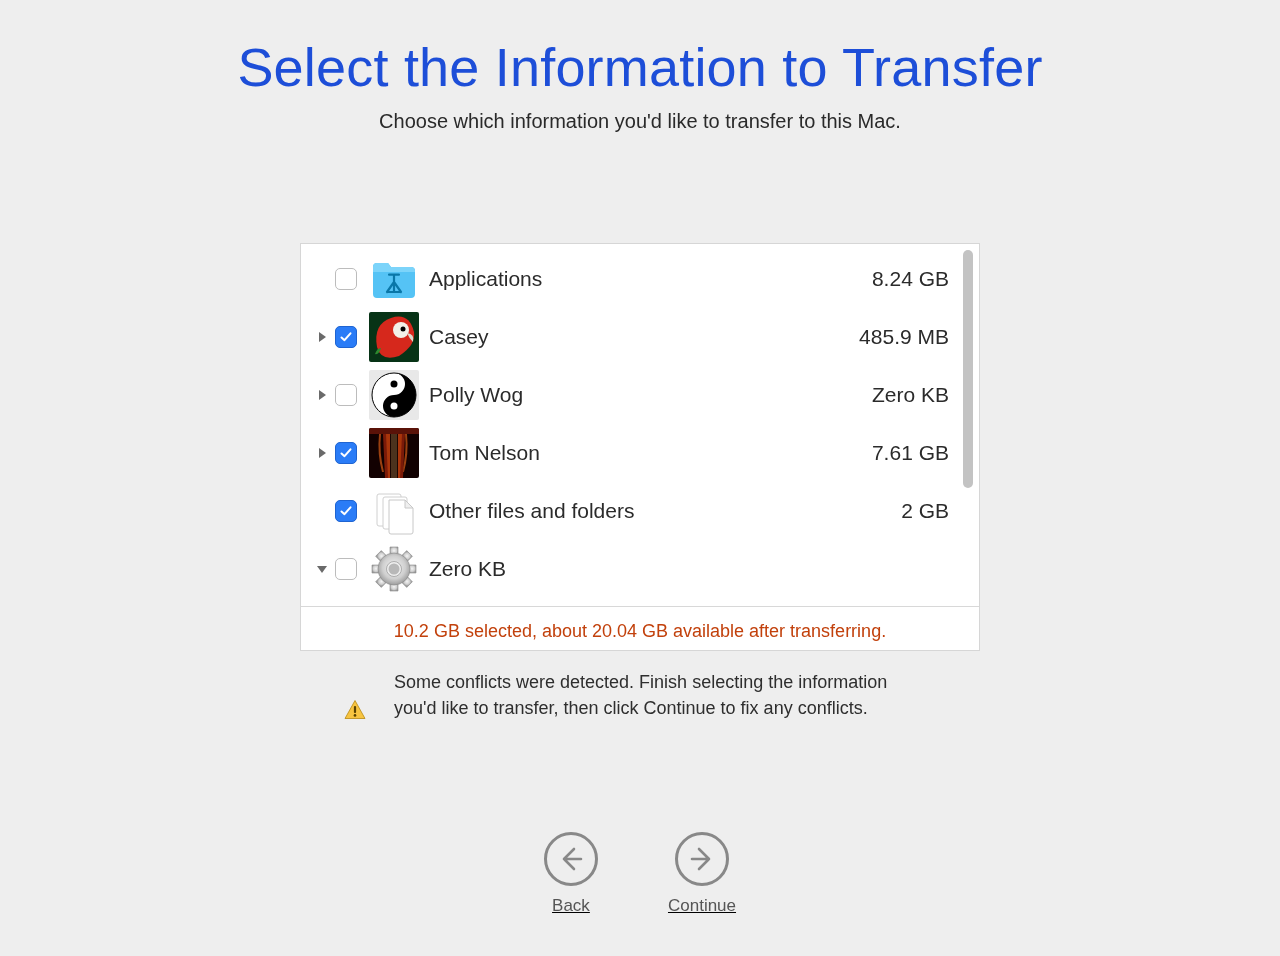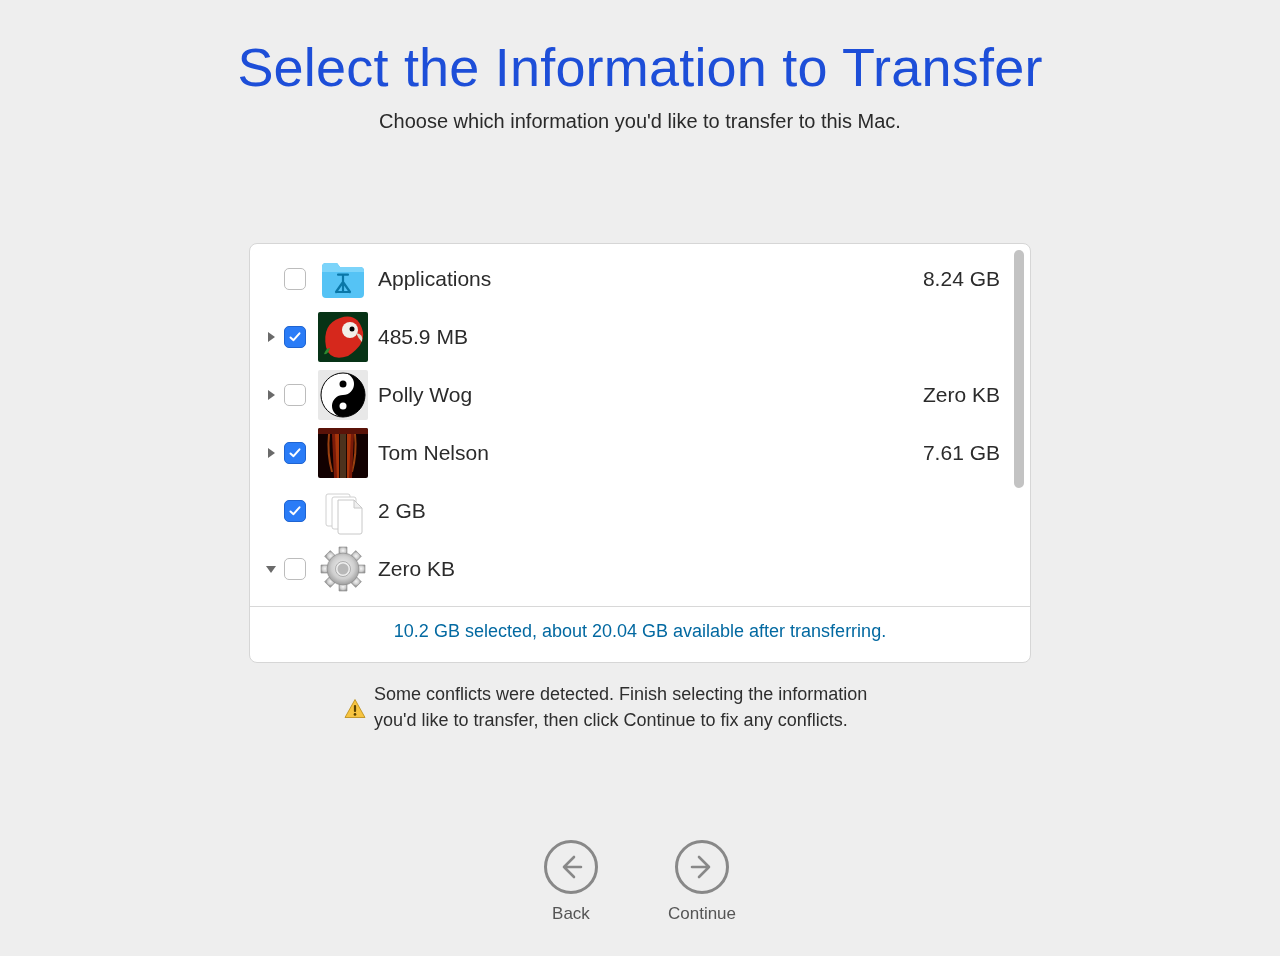--- a/index.html
+++ b/index.html
@@ -24,25 +24,25 @@
       letter-spacing: 0.2px;
     }
     .subtitle {
       text-align: center;
       font-size: 20px;
       color: #2a2a2a;
       font-weight: 500;
       margin-top: 12px;
     }
     .list-panel {
-      width: 782px;
+      width: 680px;
       margin: 110px auto 0 auto;
       background: #fff;
       border: 1px solid #d6d6d6;
-      border-radius: 8px;
+      border-radius: 0;
       position: relative;
     }
     .list-body {
       position: relative;
       overflow: hidden;
       padding: 6px 0 8px 0;
     }
     .scrollbar {
       position: absolute;
       top: 6px;
@@ -103,51 +103,52 @@
     .item-size {
       font-size: 21px;
       color: #2b2b2b;
       padding-right: 30px;
       white-space: nowrap;
     }
     .summary {
       border-top: 1px solid #d8d8d8;
       text-align: center;
       font-size: 18px;
-      color: #0369a1;
-      padding: 14px 0 20px 0;
+      color: #c2410c;
+      padding: 14px 0 8px 0;
     }
     .conflict-row {
       width: 680px;
       margin: 18px auto 0 auto;
       display: flex;
-      align-items: center;
+      align-items: flex-end;
       padding-left: 44px;
-      gap: 8px;
+      gap: 28px;
     }
     .warn-icon {
       width: 22px;
       height: 22px;
       flex-shrink: 0;
       margin-top: 4px;
     }
     .conflict-text {
       font-size: 18px;
       color: #2e2e2e;
       line-height: 1.45;
       max-width: 530px;
     }
     .footer {
       position: absolute;
-      bottom: 32px;
+      bottom: 40px;
       left: 0;
       width: 100%;
       display: flex;
       justify-content: center;
       gap: 70px;
+      text-decoration: underline;
     }
     .nav-btn {
       display: flex;
       flex-direction: column;
       align-items: center;
       gap: 10px;
       cursor: pointer;
     }
     .nav-circle {
       width: 54px;
@@ -208,20 +209,21 @@
       <span class="item-icon">
         <svg class="avatar-parrot" viewBox="0 0 50 50">
           <rect x="0" y="0" width="50" height="50" fill="#073316"></rect>
           <path d="M8 35 Q4 12 22 6 Q40 0 45 20 Q47 33 30 44 Q12 50 8 35 Z" fill="#d6281c"></path>
           <circle cx="32" cy="18" r="8" fill="#f2f0e8"></circle>
           <circle cx="34" cy="17" r="2.5" fill="#000"></circle>
           <path d="M38 21 Q46 22 44 30 Q40 26 38 21 Z" fill="#dedacd"></path>
           <path d="M6 42 Q8 36 12 36 Q10 43 6 42 Z" fill="#2e8a2f"></path>
         </svg>
       </span>
+      <span class="item-label">Casey</span>
       <span class="item-size">485.9 MB</span>
     </div>
 
     <div class="row">
       <span class="disclosure">
         <svg viewBox="0 0 10 10">
             <polygon points="2,0 9,5 2,10"></polygon>
           </svg>
       </span>
       <span class="checkbox unchecked"></span>
@@ -277,20 +279,21 @@
       <span class="item-icon">
         <svg class="docs-icon" width="50" height="50" viewBox="0 0 50 50">
           <g>
             <rect x="8" y="8" width="24" height="32" rx="2" fill="#fff" stroke="#d0d0d0" stroke-width="1"></rect>
             <rect x="14" y="11" width="24" height="32" rx="2" fill="#fff" stroke="#d0d0d0" stroke-width="1"></rect>
             <path d="M20 14 L36 14 L44 22 L44 46 Q44 48 42 48 L22 48 Q20 48 20 46 Z" fill="#ffffff" stroke="#c8c8c8" stroke-width="1"></path>
             <path d="M36 14 L36 22 L44 22 Z" fill="#efefef" stroke="#c8c8c8" stroke-width="1"></path>
           </g>
         </svg>
       </span>
+      <span class="item-label">Other files and folders</span>
       <span class="item-size">2 GB</span>
     </div>
 
     <div class="row">
       <span class="disclosure">
         <svg viewBox="0 0 10 10">
             <polygon points="0,2 10,2 5,9"></polygon>
           </svg>
       </span>
       <span class="checkbox unchecked"></span>

